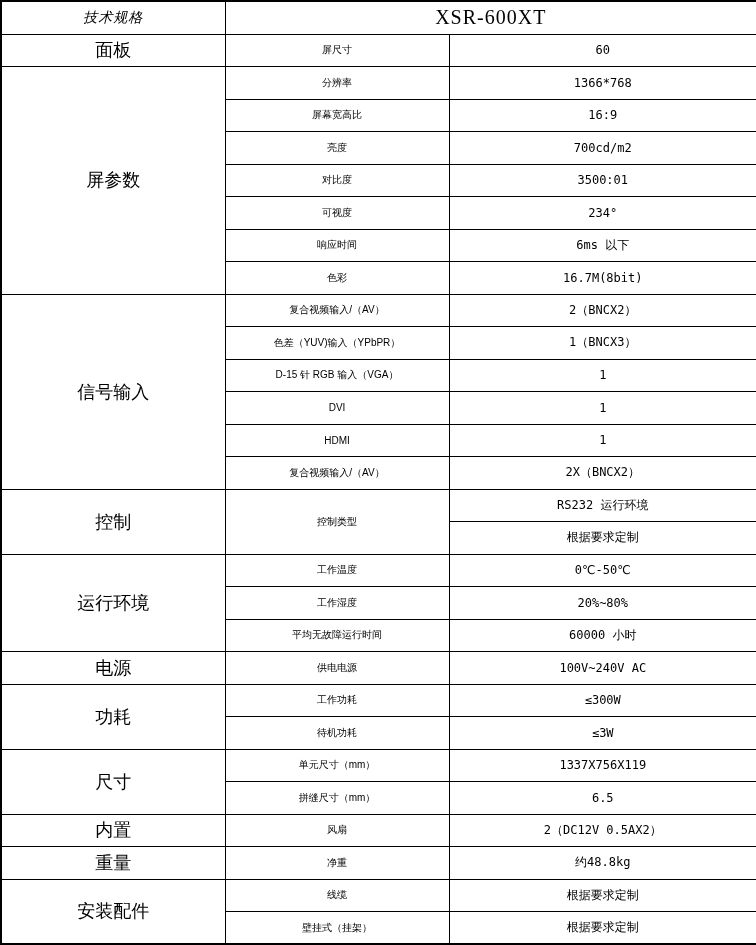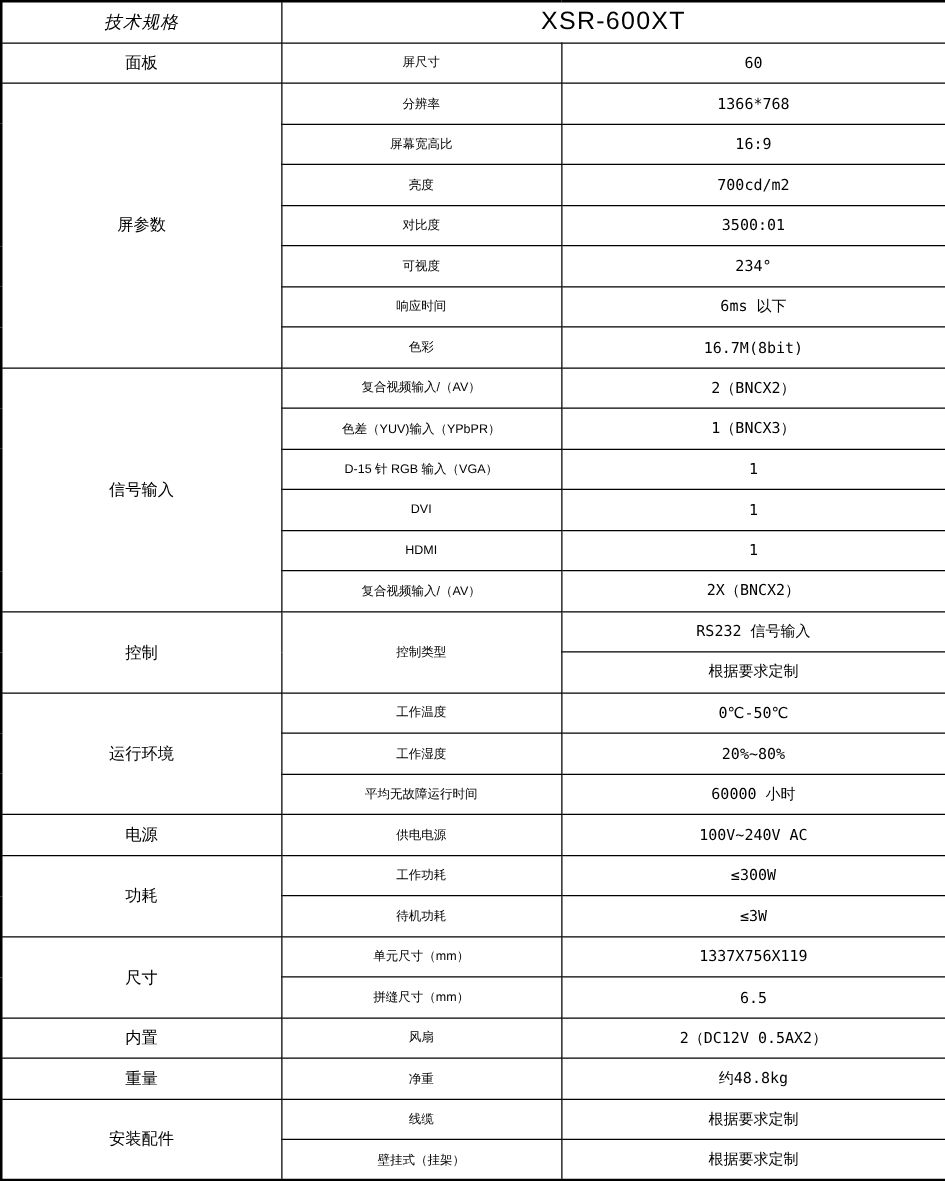--- a/index.html
+++ b/index.html
@@ -34,25 +34,25 @@
 
   th.spec-title {
     font-weight: bold;
     font-size: 14px;
     letter-spacing: 1px;
     font-style: italic;
   }
   th.model {
     font-weight: bold;
     font-size: 20px;
-    font-family: Liberation Sans, sans-serif;
+    font-family: Liberation Serif, serif;
     letter-spacing: 1px;
   }
   td.group {
-    font-size: 13px;
+    font-size: 18px;
   }
   td.param {
     font-size: 10px;
   }
   td.value {
     font-size: 12px;
     font-family: "DejaVu Sans Mono", "DejaVu Sans", sans-serif;
   }
 </style>
 </head>
@@ -126,21 +126,21 @@
         <td class="param" rowspan="1">HDMI</td>
         <td class="value">1</td>
       </tr>
       <tr>
         <td class="param" rowspan="1">复合视频输入/（AV）</td>
         <td class="value">2X（BNCX2）</td>
       </tr>
       <tr>
         <td class="group" rowspan="2">控制</td>
         <td class="param" rowspan="2">控制类型</td>
-        <td class="value">RS232 信号输入</td>
+        <td class="value">RS232 运行环境</td>
       </tr>
       <tr>
         <td class="value">根据要求定制</td>
       </tr>
       <tr>
         <td class="group" rowspan="3">运行环境</td>
         <td class="param" rowspan="1">工作温度</td>
         <td class="value">0℃-50℃</td>
       </tr>
       <tr>

